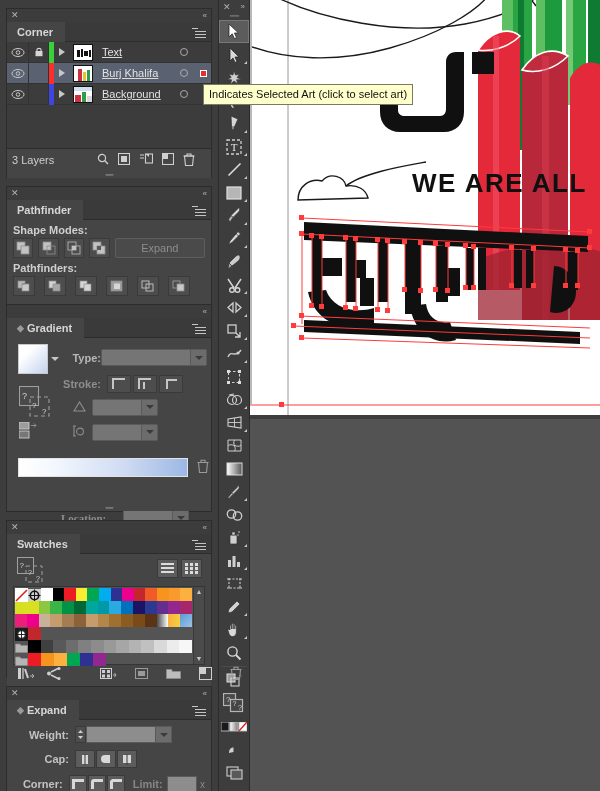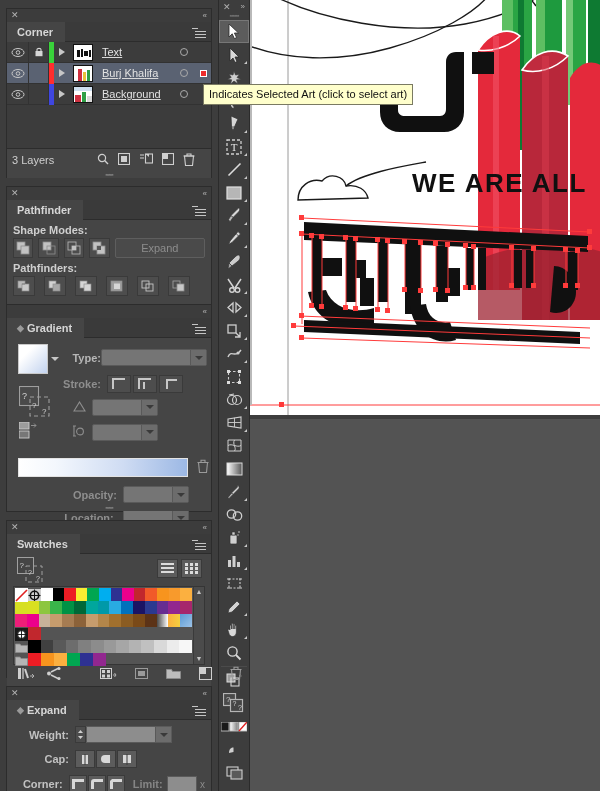--- a/index.html
+++ b/index.html
@@ -889,31 +889,22 @@
         </div>
 
         <div class="gr-ramp"></div>
         <div class="gr-trash">
           <svg width="12" height="14" viewBox="0 0 12 14">
               <path d="M1.5,3.5 L10.5,3.5 L9.5,13.5 L2.5,13.5 Z" fill="none" stroke="#9a9a9a" stroke-width="1.1"></path>
               <path d="M0.5,3.5 L11.5,3.5 M4,3.5 L4,1.2 L8,1.2 L8,3.5" stroke="#9a9a9a" stroke-width="1.1" fill="none"></path>
             </svg>
         </div>
 
-        <div style="position:absolute;left:54px;top:148px;display:flex;align-items:center;">
-          <span class="gr-lbl dim" style="width:56px;text-align:right;margin-right:6px;">Opacity:</span>
-          <div class="gr-field" style="width:66px;">
-            <span></span>
-            <span class="dd">
-                <span class="caret"></span>
-              </span>
-          </div>
-        </div>
         <div style="position:absolute;left:54px;top:171px;display:flex;align-items:center;">
-          <span class="gr-lbl dim" style="width:56px;text-align:center;margin-right:6px;">Location:</span>
+          <span class="gr-lbl dim" style="width:56px;text-align:left;margin-right:6px;font-family:Liberation Serif, serif;">Location:</span>
           <div class="gr-field" style="width:66px;">
             <span></span>
             <span class="dd">
                 <span class="caret"></span>
               </span>
           </div>
         </div>
       </div>
       <div class="panel-grip" style="position:absolute;bottom:0;width:100%;">▪▪▪▪▪</div>
     </div>

